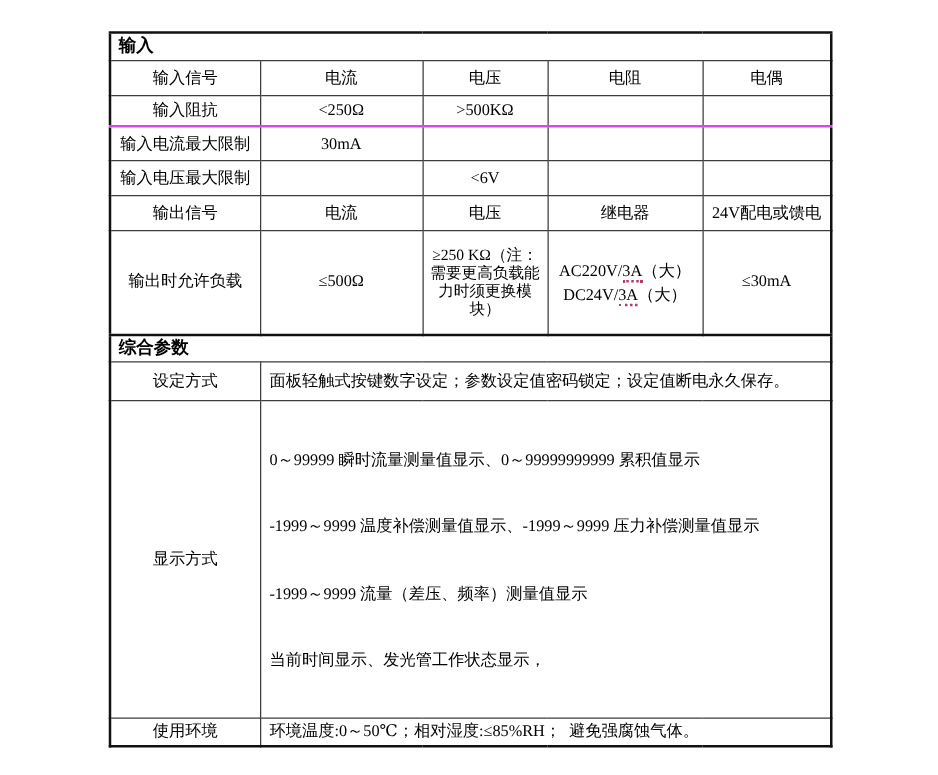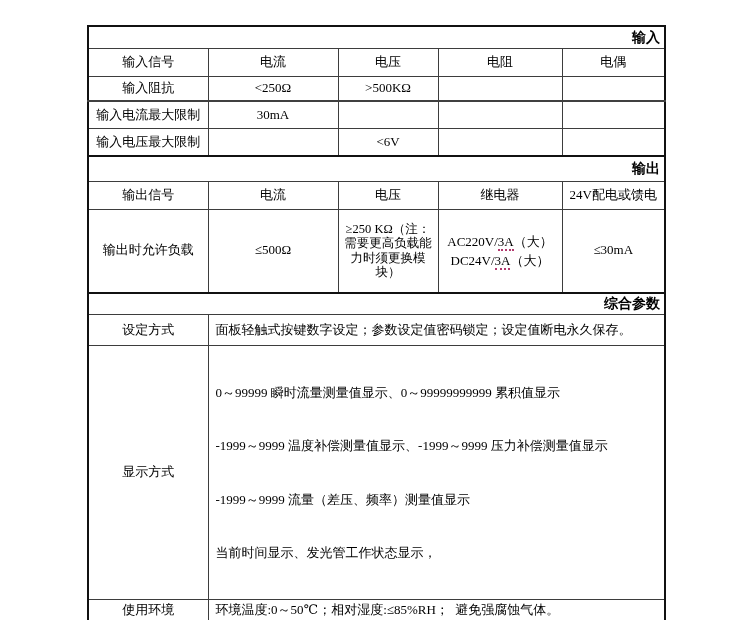--- a/index.html
+++ b/index.html
@@ -29,28 +29,28 @@
     font-size: 13px;
     line-height: 1.25;
     vertical-align: middle;
     padding: 1px 4px;
     overflow: hidden;
     word-break: break-all;
   }
   tr.title-row td {
     font-weight: bold;
     font-size: 14px;
-    text-align: right;
+    text-align: left;
     padding-left: 6px;
   }
   tr.title-row {
     border-top: 2px solid var(--outer-border, #111111);
   }
   tr.gray-top {
-    border-top: 2px solid #404040;
+    border-top: 2px solid #d946ef;
   }
   td.c { text-align: center; }
   td.l {
     text-align: left;
     padding: 2px 7px;
     white-space: pre-wrap;
   }
   td.vl {
     text-align: center;
     font-size: 12.5px;
@@ -121,23 +121,20 @@
         <td class="c"></td>
       </tr>
       <tr class="rh28">
         <td class="c">输入电压最大限制</td>
         <td class="c"></td>
         <td class="c">&lt;6V</td>
         <td class="c"></td>
         <td class="c"></td>
       </tr>
 
-      <tr class="rh25t title-row">
-        <td colspan="5">输出</td>
-      </tr>
       <tr class="rh28">
         <td class="c">输出信号</td>
         <td class="c">电流</td>
         <td class="c">电压</td>
         <td class="c">继电器</td>
         <td class="c">24V配电或馈电</td>
       </tr>
       <tr class="rh72">
         <td class="c">输出时允许负载</td>
         <td class="c">≤500Ω</td>

